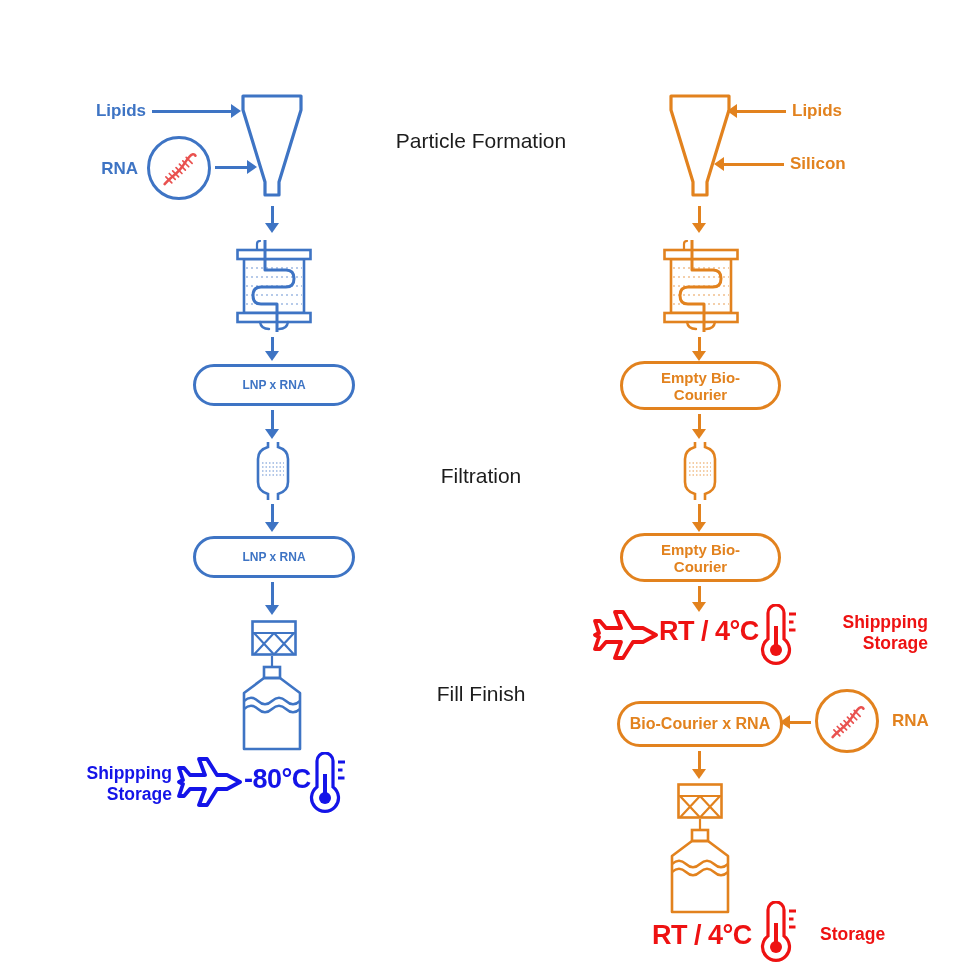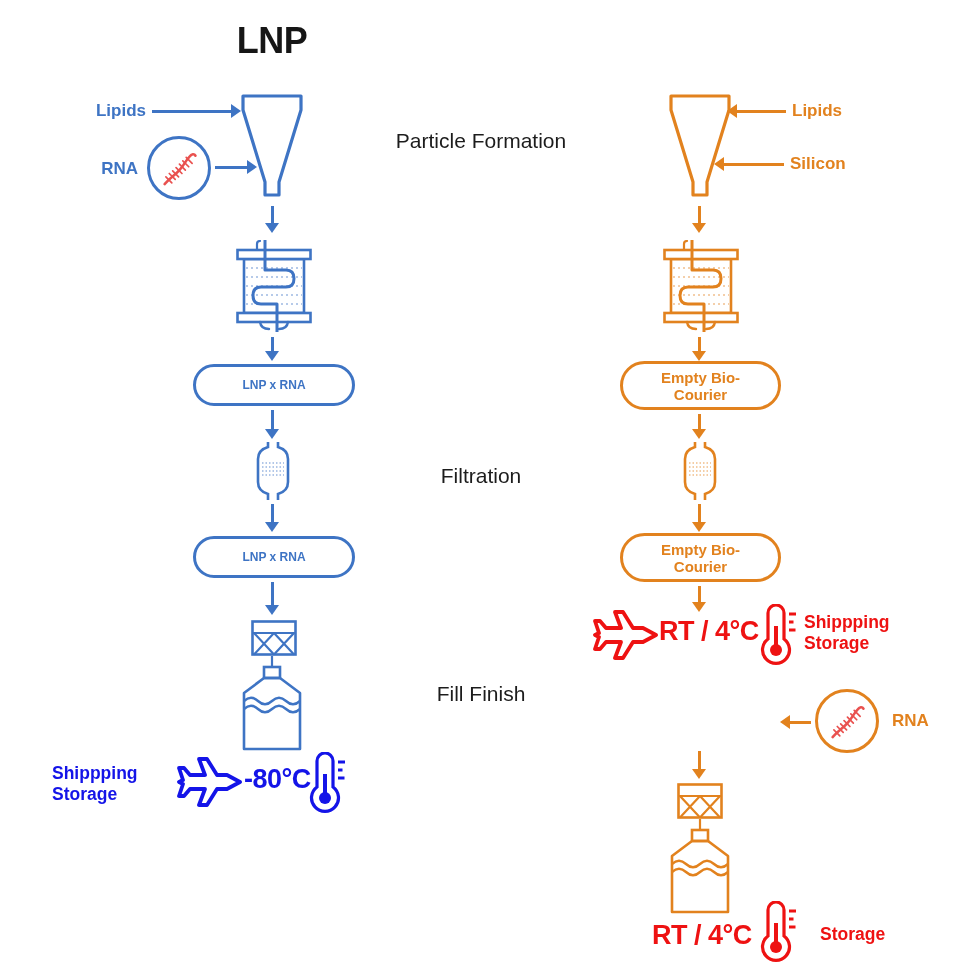--- a/index.html
+++ b/index.html
@@ -8,21 +8,21 @@
     font-family:"Liberation Sans","DejaVu Sans",sans-serif; overflow:hidden;
   }
   .abs { position:absolute; }
   .coltitle { position:absolute; font-weight:700; font-size:36px; color:#161616;
               text-align:center; letter-spacing:-0.5px; }
   .steplbl  { position:absolute; color:#1c1c1c; font-size:21px; line-height:29px;
               text-align:center; font-weight:400; }
   .lbl      { position:absolute; font-weight:700; font-size:17px; line-height:20px; }
   .temp     { position:absolute; font-weight:700; font-size:27px; letter-spacing:-0.5px; }
   .shipblock{ position:absolute; font-weight:700; font-size:17.5px; line-height:21px;
-              text-align:left; }
+              text-align:right; }
   .pill { position:absolute; border:3px solid currentColor; border-radius:26px;
           display:flex; align-items:center; justify-content:center; text-align:center;
           font-weight:700; background:#fff; box-sizing:border-box; }
   .pill.one  { font-size:12px; }
   .pill.onesm{ font-size:16px; padding:0 2px; }
   .pill.two  { font-size:15px; line-height:17px; padding:0 26px; }
   .circle { position:absolute; border:3px solid currentColor; border-radius:50%;
             box-sizing:border-box; display:flex; align-items:center; justify-content:center;
             background:#fff; }
   
@@ -92,21 +92,20 @@
       <path d="M9,45 C17,36 21,35 27,28 C33,21 34,17 39,12 C41,9.5 44,9 45.5,11.5" stroke-width="3" stroke-linecap="round"></path>
       <path d="M10.5,36.5 L17.5,43.5 M14.5,32.5 L21.5,39.5 M18.5,29.5 L25.5,36.5
                M22.5,25.5 L29.5,32.5 M26.5,21.5 L33.5,28.5 M30.5,17.5 L37.5,24.5
                M34.5,13.5 L41.5,20.5" stroke-width="2" stroke-linecap="round"></path>
     </g>
   </defs>
 </svg>
 
 <div class="canvas">
 
-  <div class="coltitle" style="left:192px;top:20px;width:160px;">LNP</div>
 
   <div class="steplbl" style="left:394px;top:126px;width:174px;">Particle Formation</div>
   <div class="steplbl" style="left:394px;top:679px;width:174px;">Fill Finish</div>
   <div class="steplbl" style="left:394px;top:461px;width:174px;">Filtration</div>
 
   <svg class="icon abs c-lnp" style="left:241px;top:94px;" width="62" height="110" viewBox="0 0 62 110">
       <use href="#sym-funnel"></use>
     </svg>
 
   <div class="lbl c-lnp" style="left:86px;top:101px;width:60px;text-align:right;">Lipids</div>
@@ -199,20 +198,21 @@
     </svg>
   <div class="temp c-red" style="left:659px;top:616px;">RT / 4°C</div>
   <svg class="icon abs c-red" style="left:756px;top:604px;" width="40" height="62" viewBox="0 0 40 62">
       <use href="#sym-thermo"></use>
     </svg>
   <div class="shipblock c-red" style="left:804px;top:612px;width:124px;">
     <div>Shippping</div>
     <div>Storage</div>
   </div>
 
+  <div class="pill onesm c-bio" style="left:617px;top:701px;width:166px;height:46px;">Bio-Courier x RNA</div>
 
   <div class="circle c-bio" style="left:815px;top:689px;width:64px;height:64px;">
     <svg class="icon c-rna" width="44" height="44" viewBox="0 0 52 52">
         <use href="#sym-rna"></use>
       </svg>
   </div>
   <div class="lbl c-bio" style="left:892px;top:711px;width:50px;">RNA</div>
   <div class="ah l c-bio" style="left:789px;top:721px;width:22px;"></div>
 
   <div class="av c-bio" style="left:698px;top:751px;height:19px;"></div>

